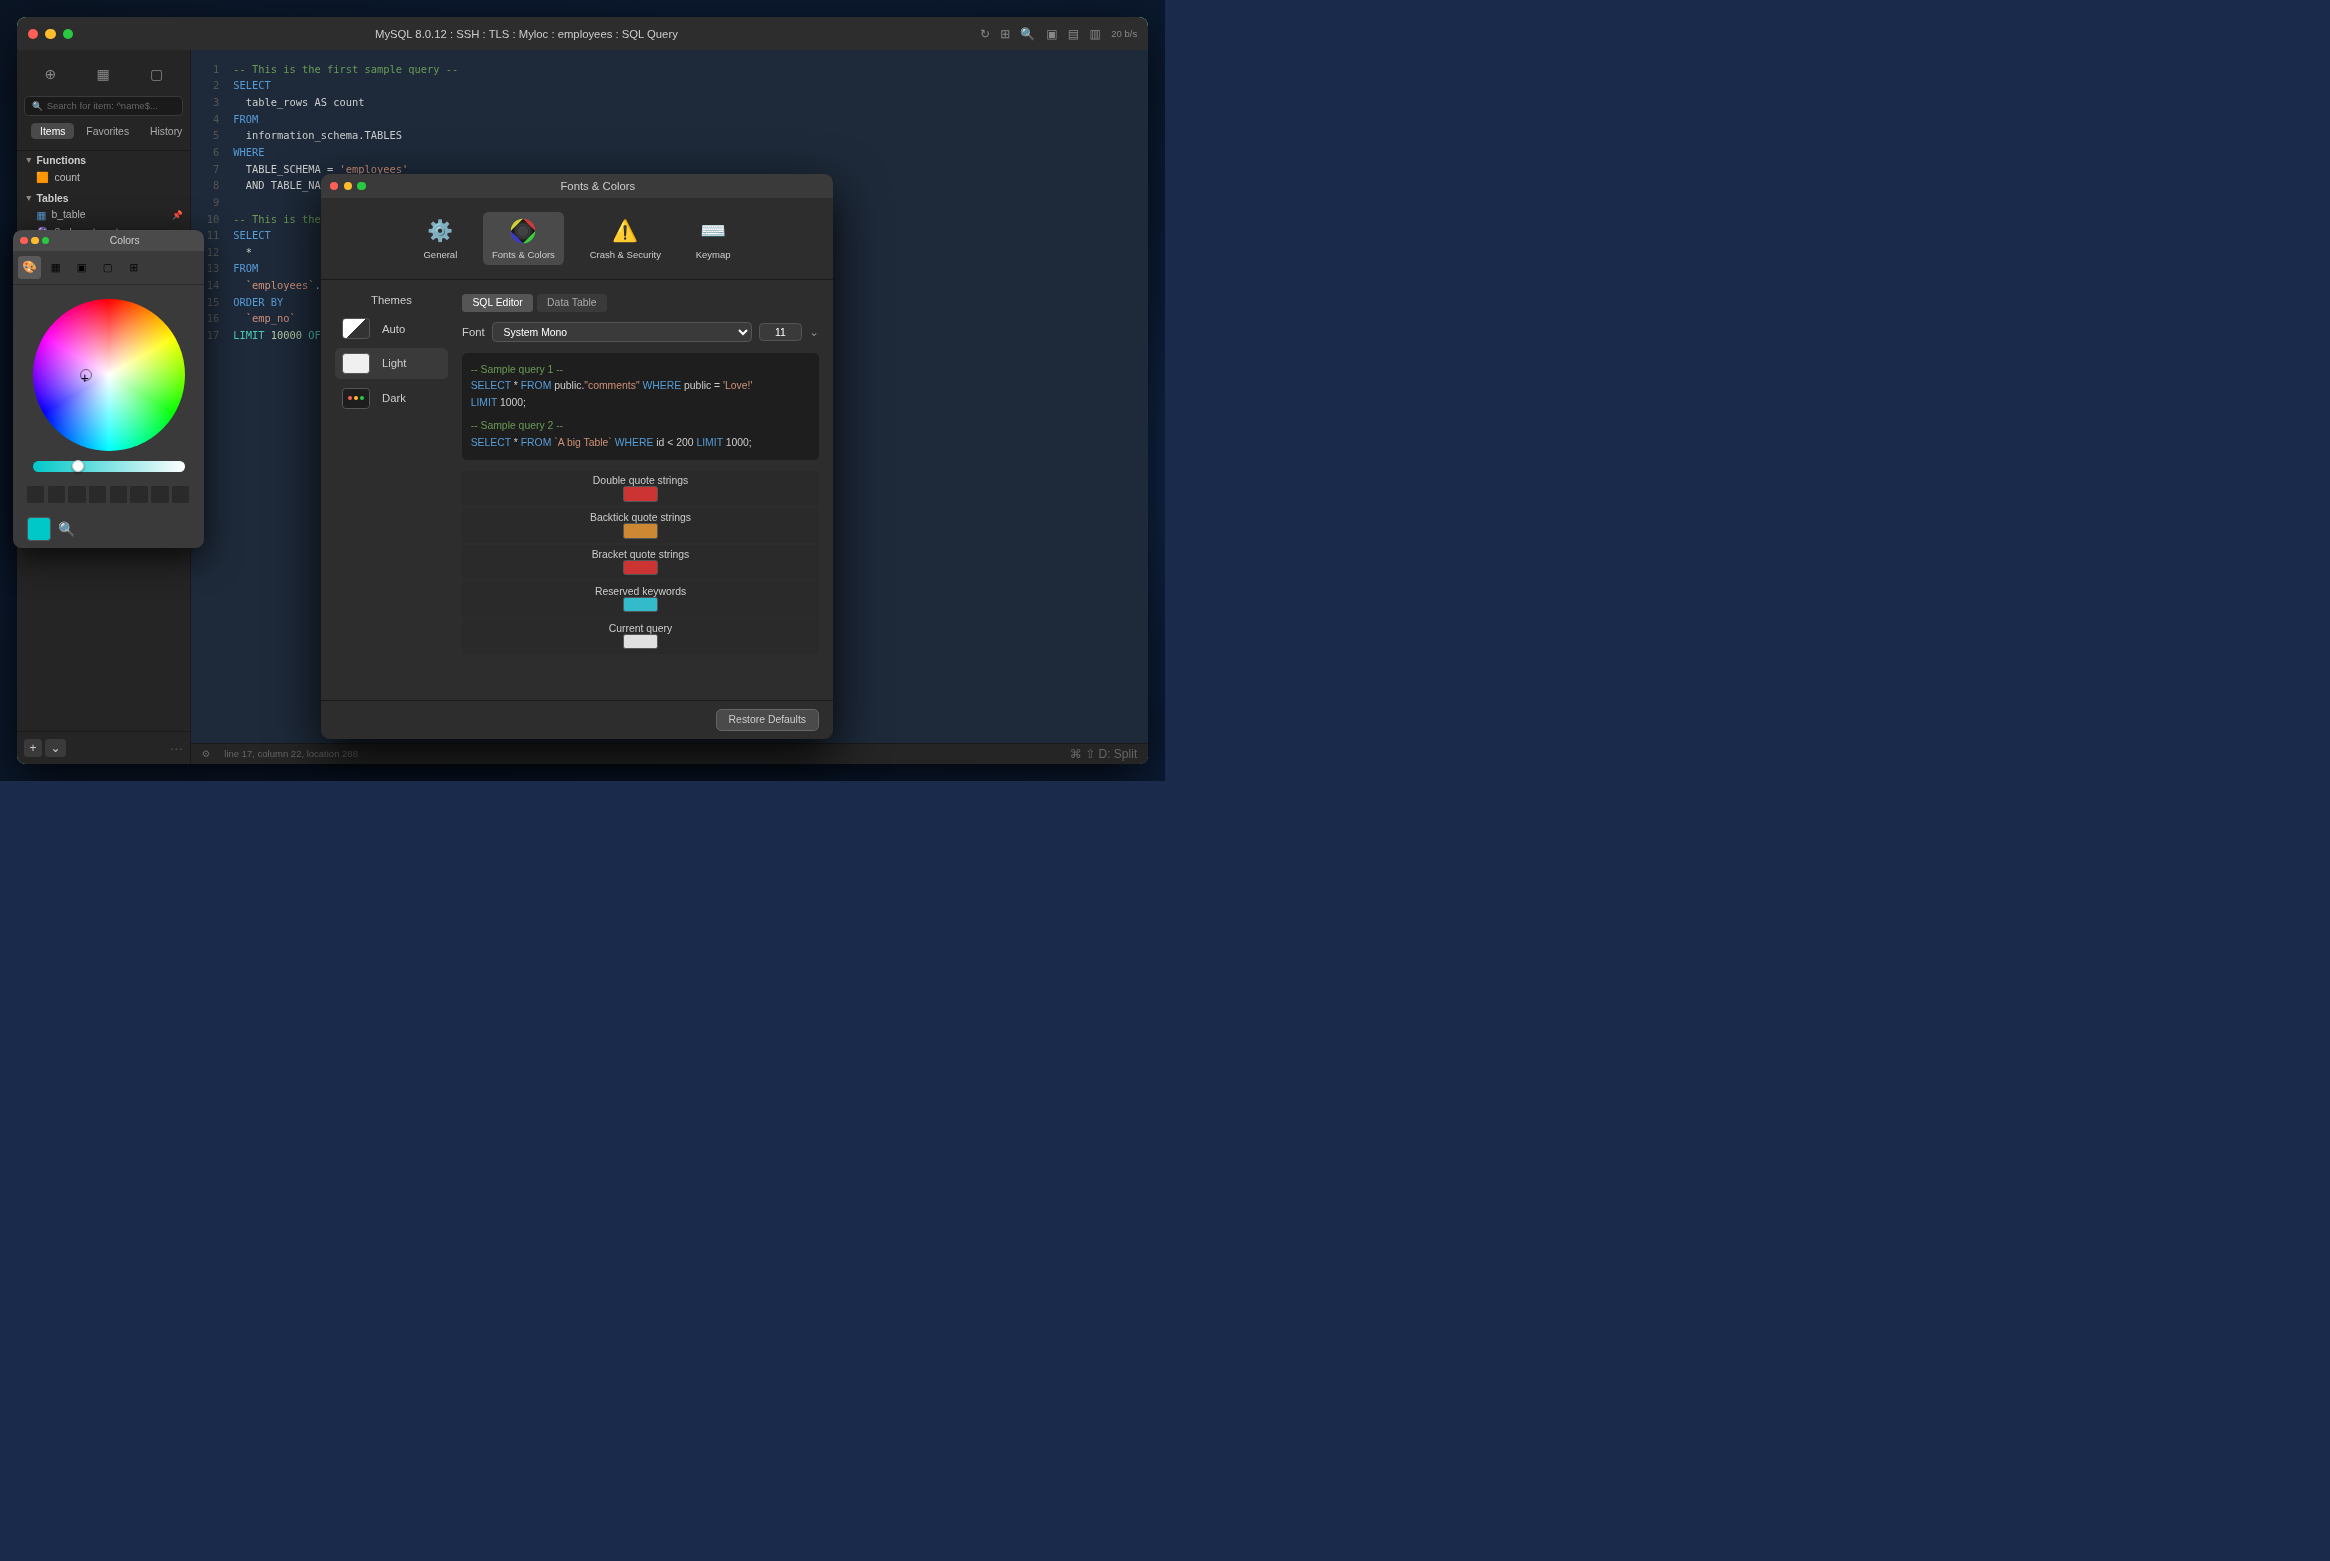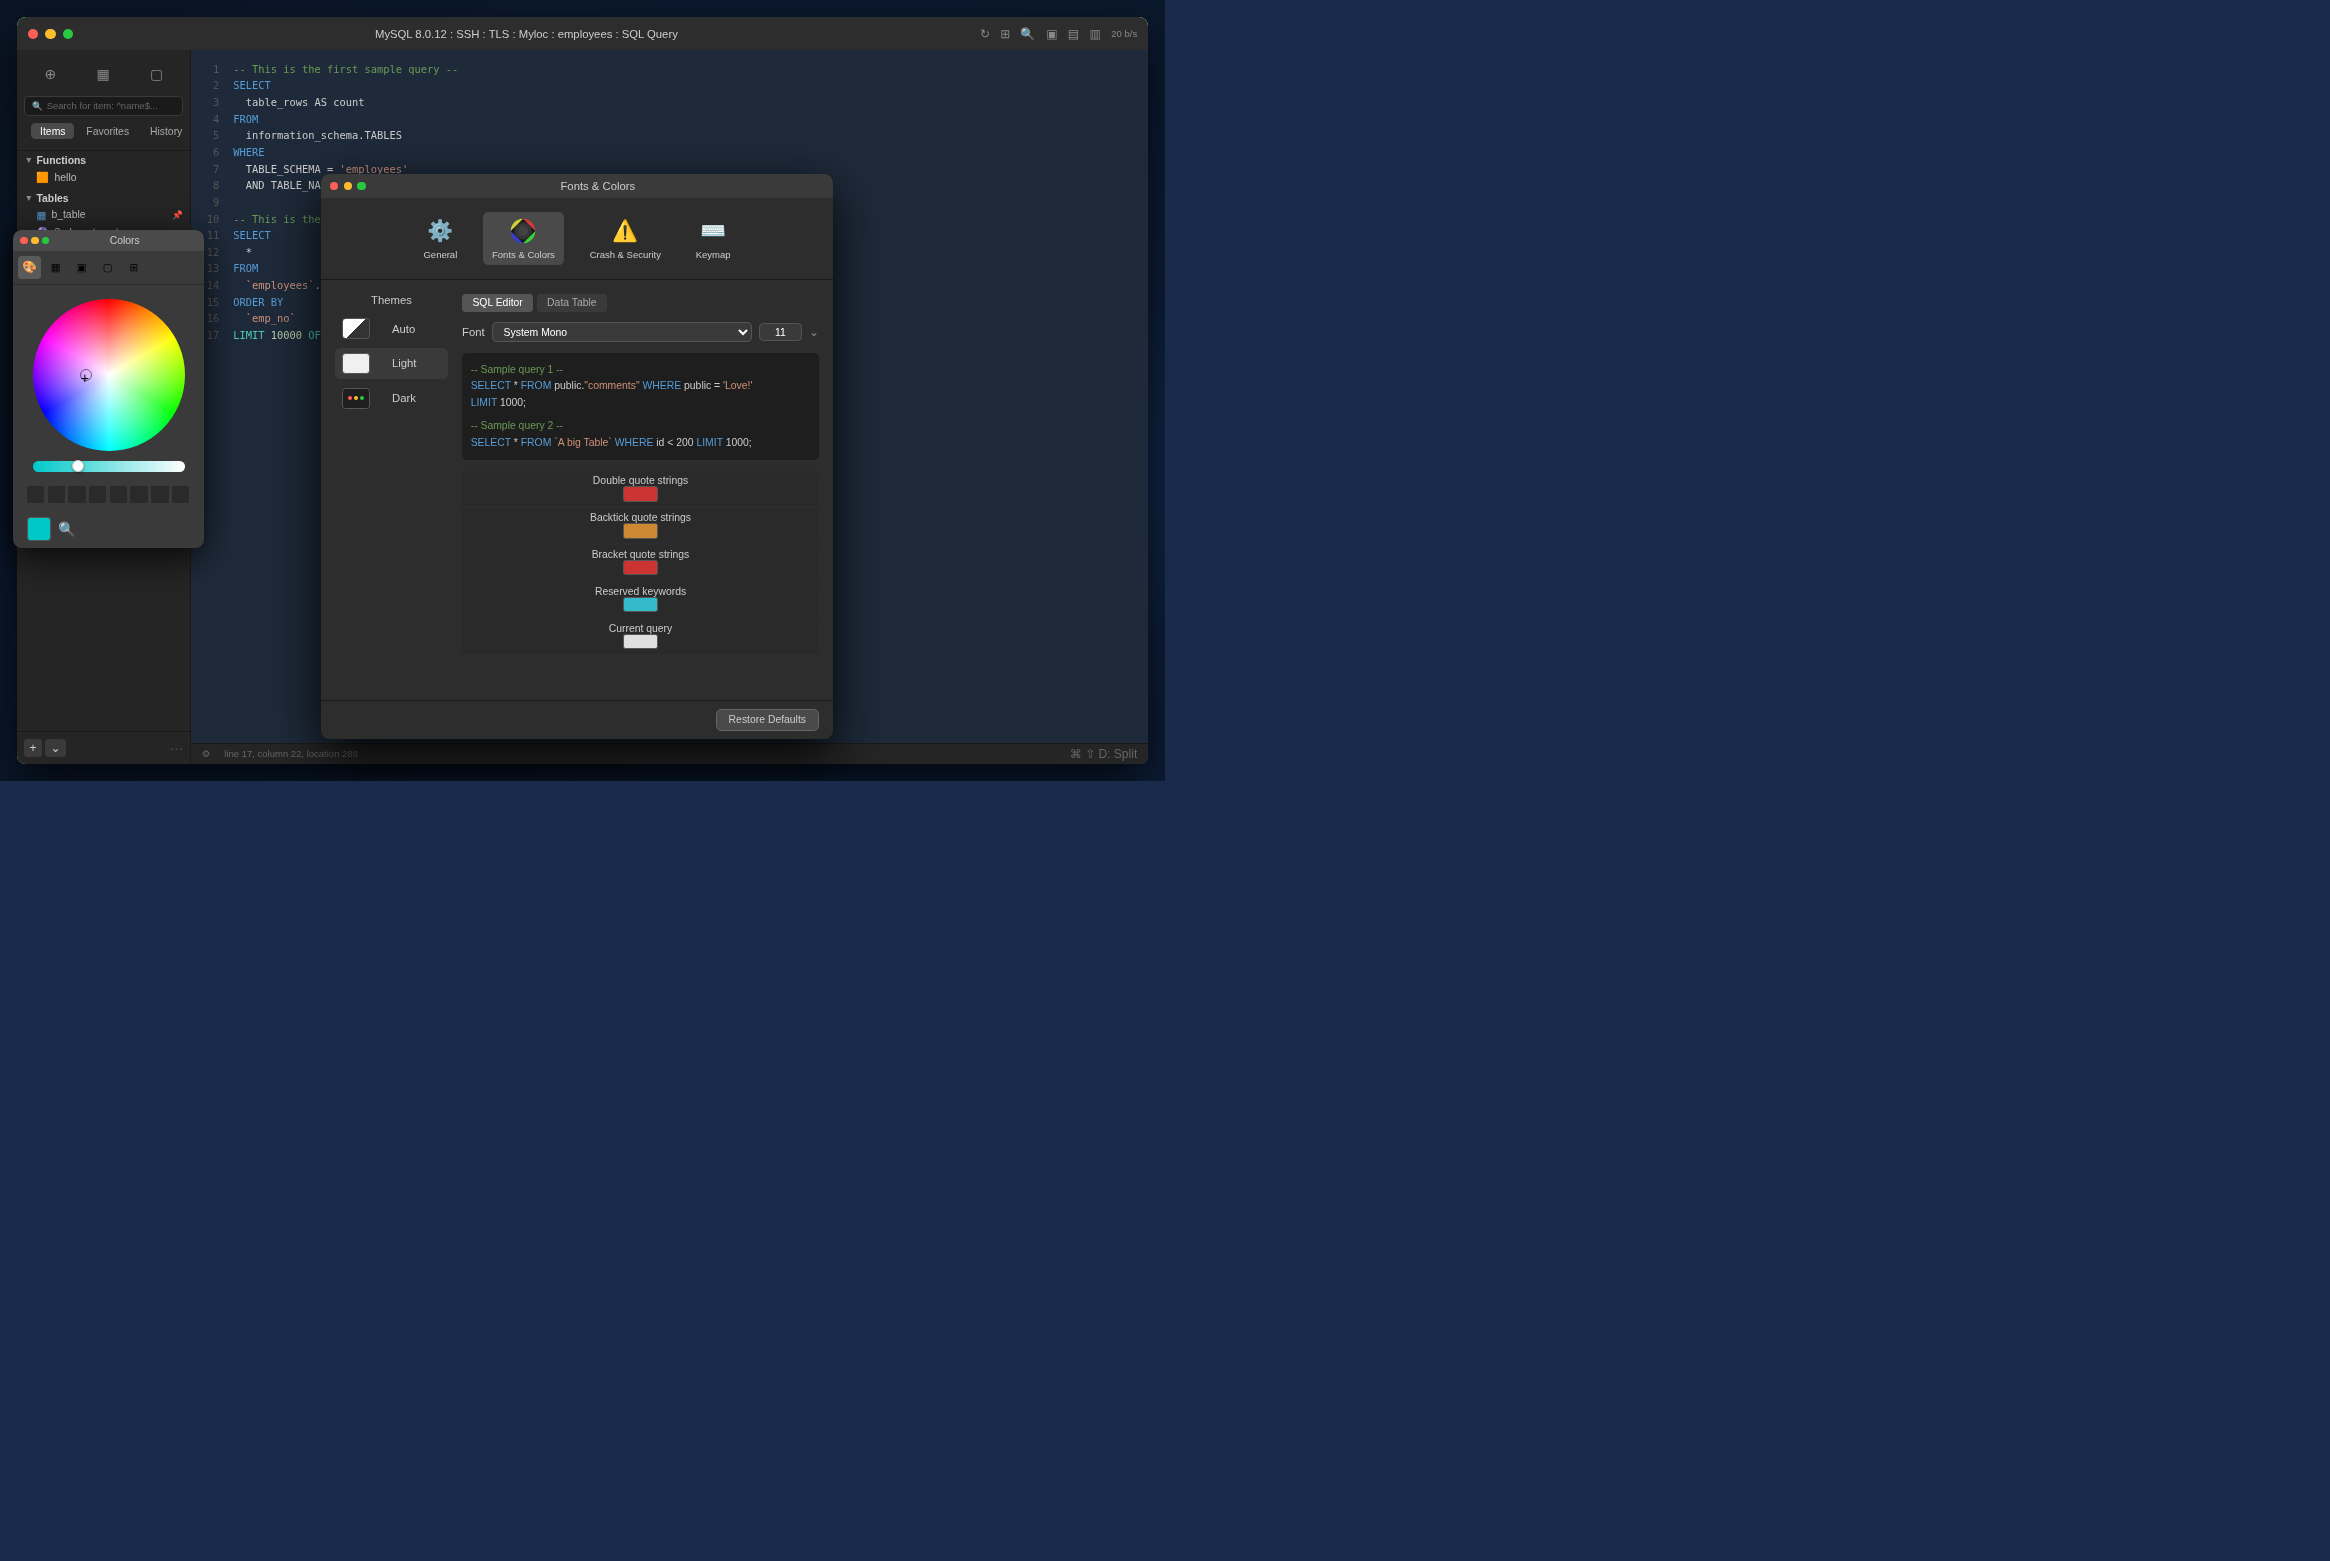--- a/index.html
+++ b/index.html
@@ -363,21 +363,21 @@
     .themes-label {
       font-size: 11.3px;
       color: #ccc;
       margin-bottom: 7px;
       text-align: center;
     }
 
     .theme-item {
       display: flex;
       align-items: center;
-      gap: 22px;
+      gap: 12px;
       padding: 5.2px 7px;
       border-radius: 5.2px;
       cursor: pointer;
       margin-bottom: 3.5px;
     }
 
     .theme-item.selected {
       background: #3a3a3a;
     }
 
@@ -757,21 +757,21 @@
         </div>
       </div>
 
       <div class="sidebar-section">
         <div class="sidebar-group-header">
           <span class="arrow">▼</span>
           <span>Functions</span>
         </div>
         <div class="sidebar-item">
           <span class="sidebar-item-icon func">🟧</span>
-          <span>hello</span>
+          <span>count</span>
         </div>
       </div>
 
       <div class="sidebar-section">
         <div class="sidebar-group-header">
           <span class="arrow">▼</span>
           <span>Tables</span>
         </div>
 
         <div class="sidebar-item">

